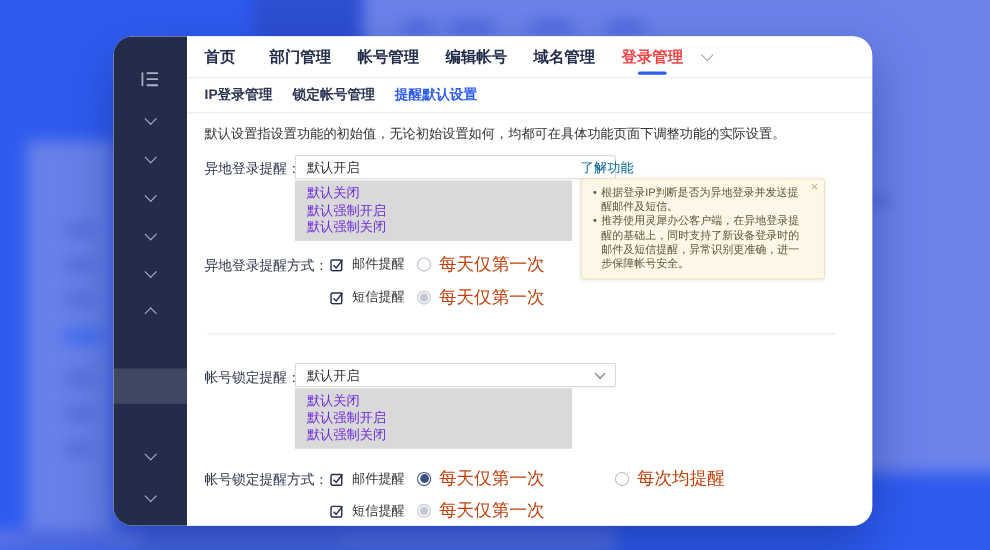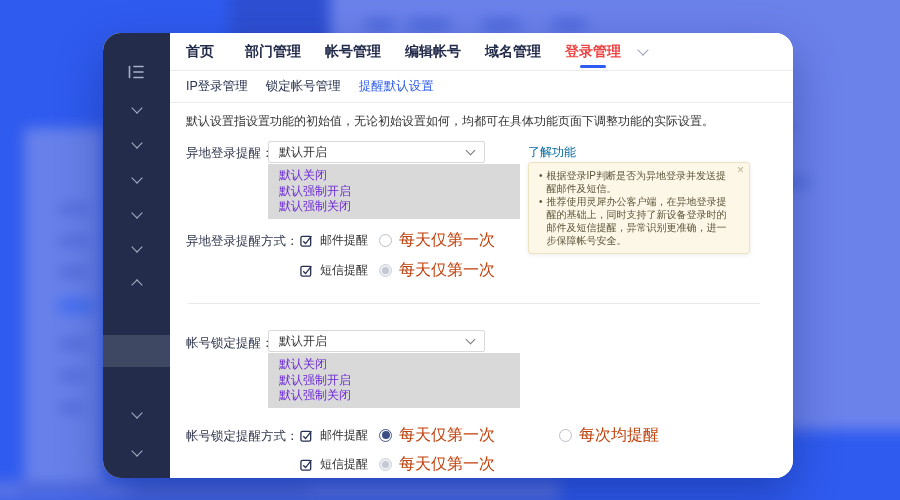--- a/index.html
+++ b/index.html
@@ -37,26 +37,26 @@
     border-bottom:1px solid #ECECEC;font-size:14px;font-weight:600;color:#222B4A;}
   .navitem{position:relative;cursor:pointer;white-space:nowrap;}
   .navitem:first-child{margin-right:7px;}
   .navitem.active{color:#ef4444;}
   .navitem.active::after{content:'';position:absolute;left:50%;transform:translateX(-50%);
     bottom:-7px;width:26px;height:3px;border-radius:2px;background:#2E5BF0;}
   .nav-chev{width:7px;height:7px;border-right:1.5px solid #9AA2B5;border-bottom:1.5px solid #9AA2B5;
     transform:rotate(45deg);margin-left:-6px;margin-top:-3px;}
   
   .subtabs{display:flex;align-items:center;height:31px;padding-left:16px;gap:18px;
-    border-bottom:1px solid #ECECEC;font-size:12.5px;font-weight:400;color:#2A3350;}
+    border-bottom:1px solid #ECECEC;font-size:12.5px;font-weight:700;color:#2A3350;}
   .subtab.active{color:#2E5BF0;}
   .desc{position:absolute;left:16px;top:80px;font-size:12px;color:#333;}
   
   .flabel{position:absolute;font-size:12.5px;color:#30374e;white-space:nowrap;}
-  .select{position:absolute;width:217px;height:22px;box-sizing:border-box;border:1px solid #D9D9D9;
+  .select{position:absolute;width:292px;height:22px;box-sizing:border-box;border:1px solid #D9D9D9;
     border-radius:2px;background:#fff;display:flex;align-items:center;justify-content:space-between;
     padding:0 10px;font-size:12px;color:#333;}
   .sel-chev{width:6px;height:6px;border-right:1.4px solid #777;border-bottom:1.4px solid #777;
     transform:rotate(45deg);margin-top:-3px;}
   .dropdown{position:absolute;width:252px;background:#D9D9D9;padding:4px 0;z-index:5;}
   .option{height:15.5px;line-height:15.5px;padding-left:11px;font-size:12px;color:#6d28d9;cursor:pointer;}
   .link{position:absolute;font-size:12px;color:#0369a1;cursor:pointer;text-align:center;}
   .tooltip{position:absolute;left:358px;top:129px;width:222px;box-sizing:border-box;
     background:#FCF7E6;border:1px solid #EEE3C0;border-radius:3px;
     padding:6px 16px 6px 8px;z-index:6;box-shadow:0 1px 4px rgba(0,0,0,.08);}

